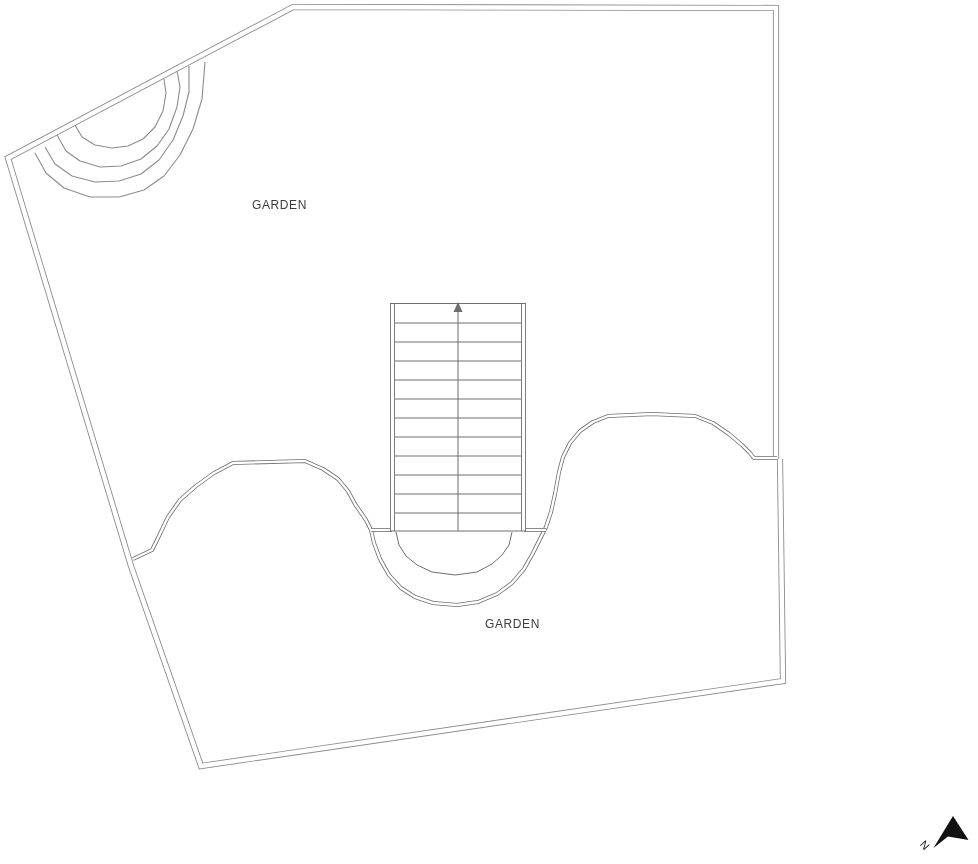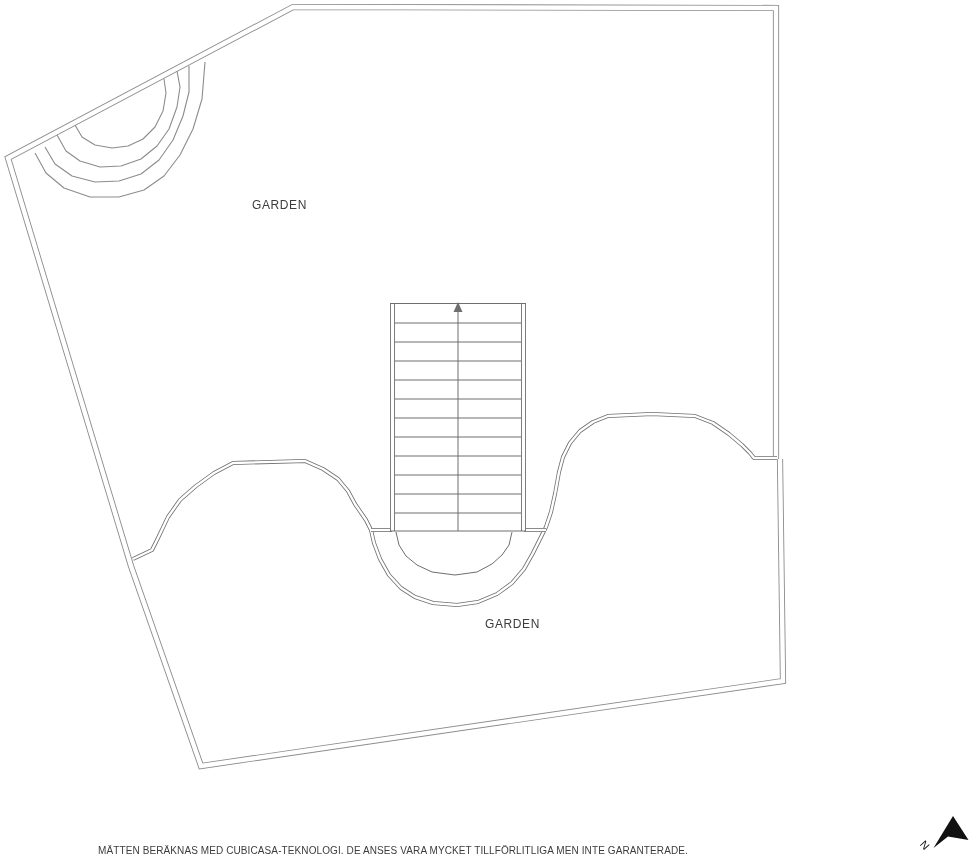--- a/index.html
+++ b/index.html
@@ -104,14 +104,13 @@
 
     <polygon class="compass-shape" points="953,816 968.5,840 948,836.5 933.5,848"></polygon>
   </svg>
 
   <div class="room-label" style="left:252px;top:198px;">GARDEN</div>
 
   <div class="room-label" style="left:485px;top:617px;">GARDEN</div>
 
   <div class="north-label">N</div>
 
-  <div class="disclaimer">MÄTTEN BERÄKNAS MED CUBICASA-TEKNOLOGI. DE ANSES VARA MYCKET TILLFÖRLITLIGA MEN INTE GARANTERADE.</div>
 </div>
 
 </body></html>

